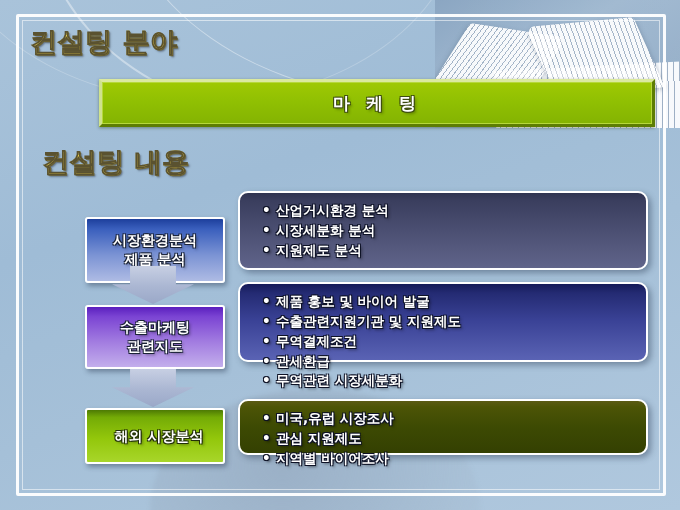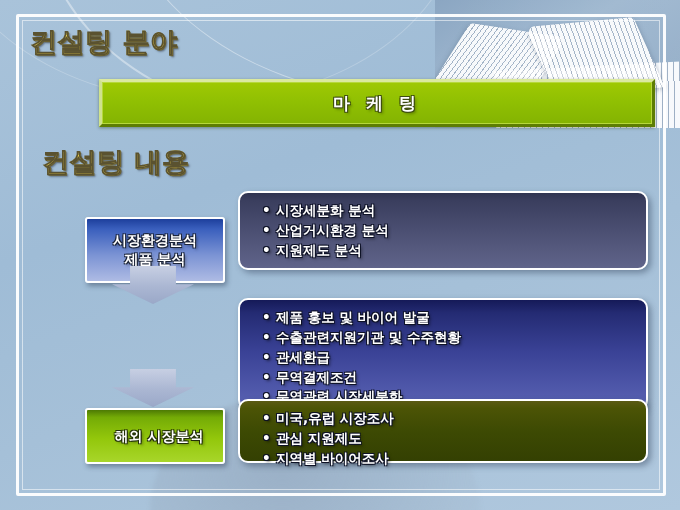--- a/index.html
+++ b/index.html
@@ -182,25 +182,25 @@
     border: 2px solid #ffffff;
     box-shadow: 3px 3px 6px rgba(45,60,85,0.45);
     padding: 8px 10px 8px 22px;
     box-sizing: border-box;
   }
   .content-box.box-1 {
     top: 191px; height: 79px;
     background: linear-gradient(180deg, #2f3350 0%, #3a3e5e 10%, #4b4f72 50%, #60648a 100%);
   }
   .content-box.box-2 {
-    top: 298px; height: 112px;
+    top: 282px; height: 80px;
     background: linear-gradient(180deg, #151a58 0%, #242b73 12%, #3a4296 48%, #5a63b4 100%);
   }
   .content-box.box-3 {
-    top: 399px; height: 64px;
+    top: 399px; height: 56px;
     background: linear-gradient(180deg, #5a5a14 0%, #4c5406 12%, #3d4a03 50%, #344002 100%);
   }
   .bullet-list { list-style: none; margin: 0; padding: 0; }
   .bullet-item {
     position: relative;
     padding-left: 14px;
     font-size: 13.5px;
     font-weight: bold;
     color: #ffffff;
     line-height: 1.47;
@@ -242,40 +242,44 @@
   <div class="heading heading-2">컨설팅 내용</div>
 
   <div class="stage">
 
     <div class="label-box label-1">
       <span class="label-text">시장환경분석
 제품 분석</span>
     </div>
     <div class="arrow arrow-1"></div>
 
+    <div class="label-box label-2">
+      <span class="label-text">수출마케팅
+관련지도</span>
+    </div>
     <div class="arrow arrow-2"></div>
 
     <div class="label-box label-3">
       <span class="label-text">해외 시장분석</span>
     </div>
 
     <div class="content-box box-1">
       <ul class="bullet-list">
+        <li class="bullet-item">산업거시환경 분석</li>
         <li class="bullet-item">시장세분화 분석</li>
-        <li class="bullet-item">산업거시환경 분석</li>
         <li class="bullet-item">지원제도 분석</li>
       </ul>
     </div>
 
     <div class="content-box box-2">
       <ul class="bullet-list">
         <li class="bullet-item">제품 홍보 및 바이어 발굴</li>
-        <li class="bullet-item">수출관련지원기관 및 수주현황</li>
+        <li class="bullet-item">수출관련지원기관 및 지원제도</li>
+        <li class="bullet-item">무역결제조건</li>
         <li class="bullet-item">관세환급</li>
-        <li class="bullet-item">무역결제조건</li>
         <li class="bullet-item">무역관련 시장세분화</li>
       </ul>
     </div>
 
     <div class="content-box box-3">
       <ul class="bullet-list">
         <li class="bullet-item">미국,유럽 시장조사</li>
         <li class="bullet-item">관심 지원제도</li>
         <li class="bullet-item">지역별 바이어조사</li>
       </ul>

